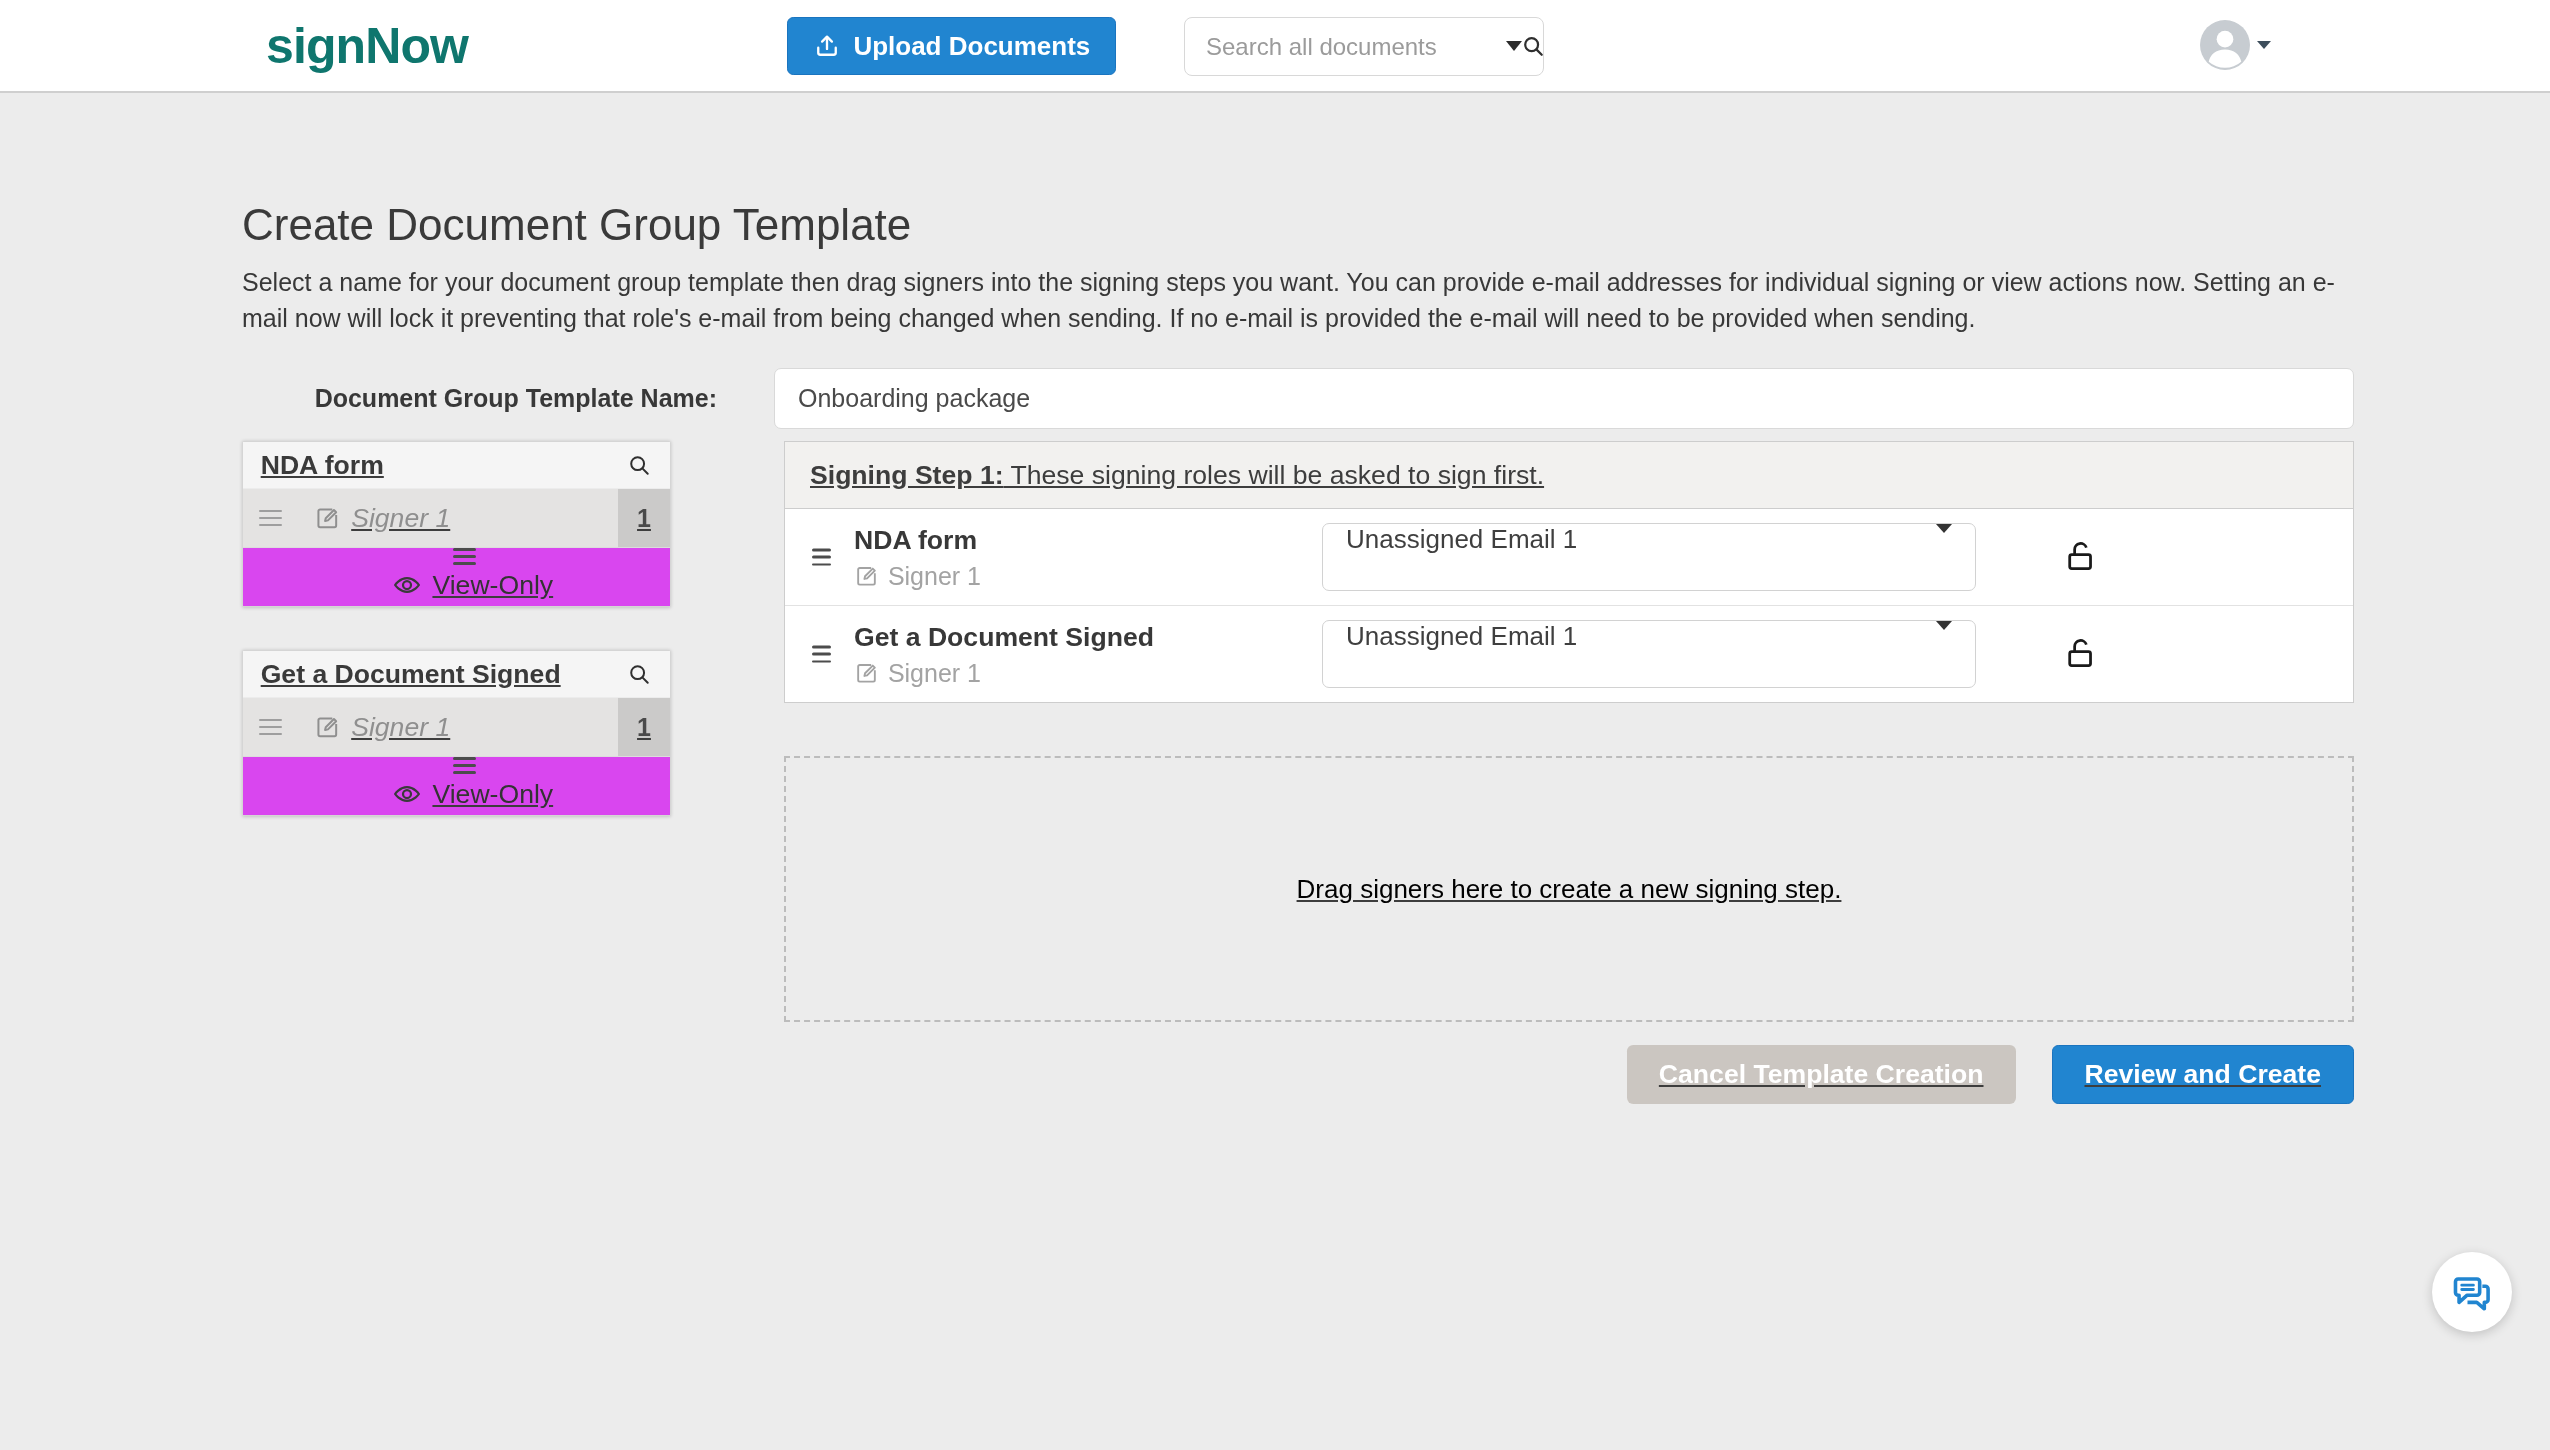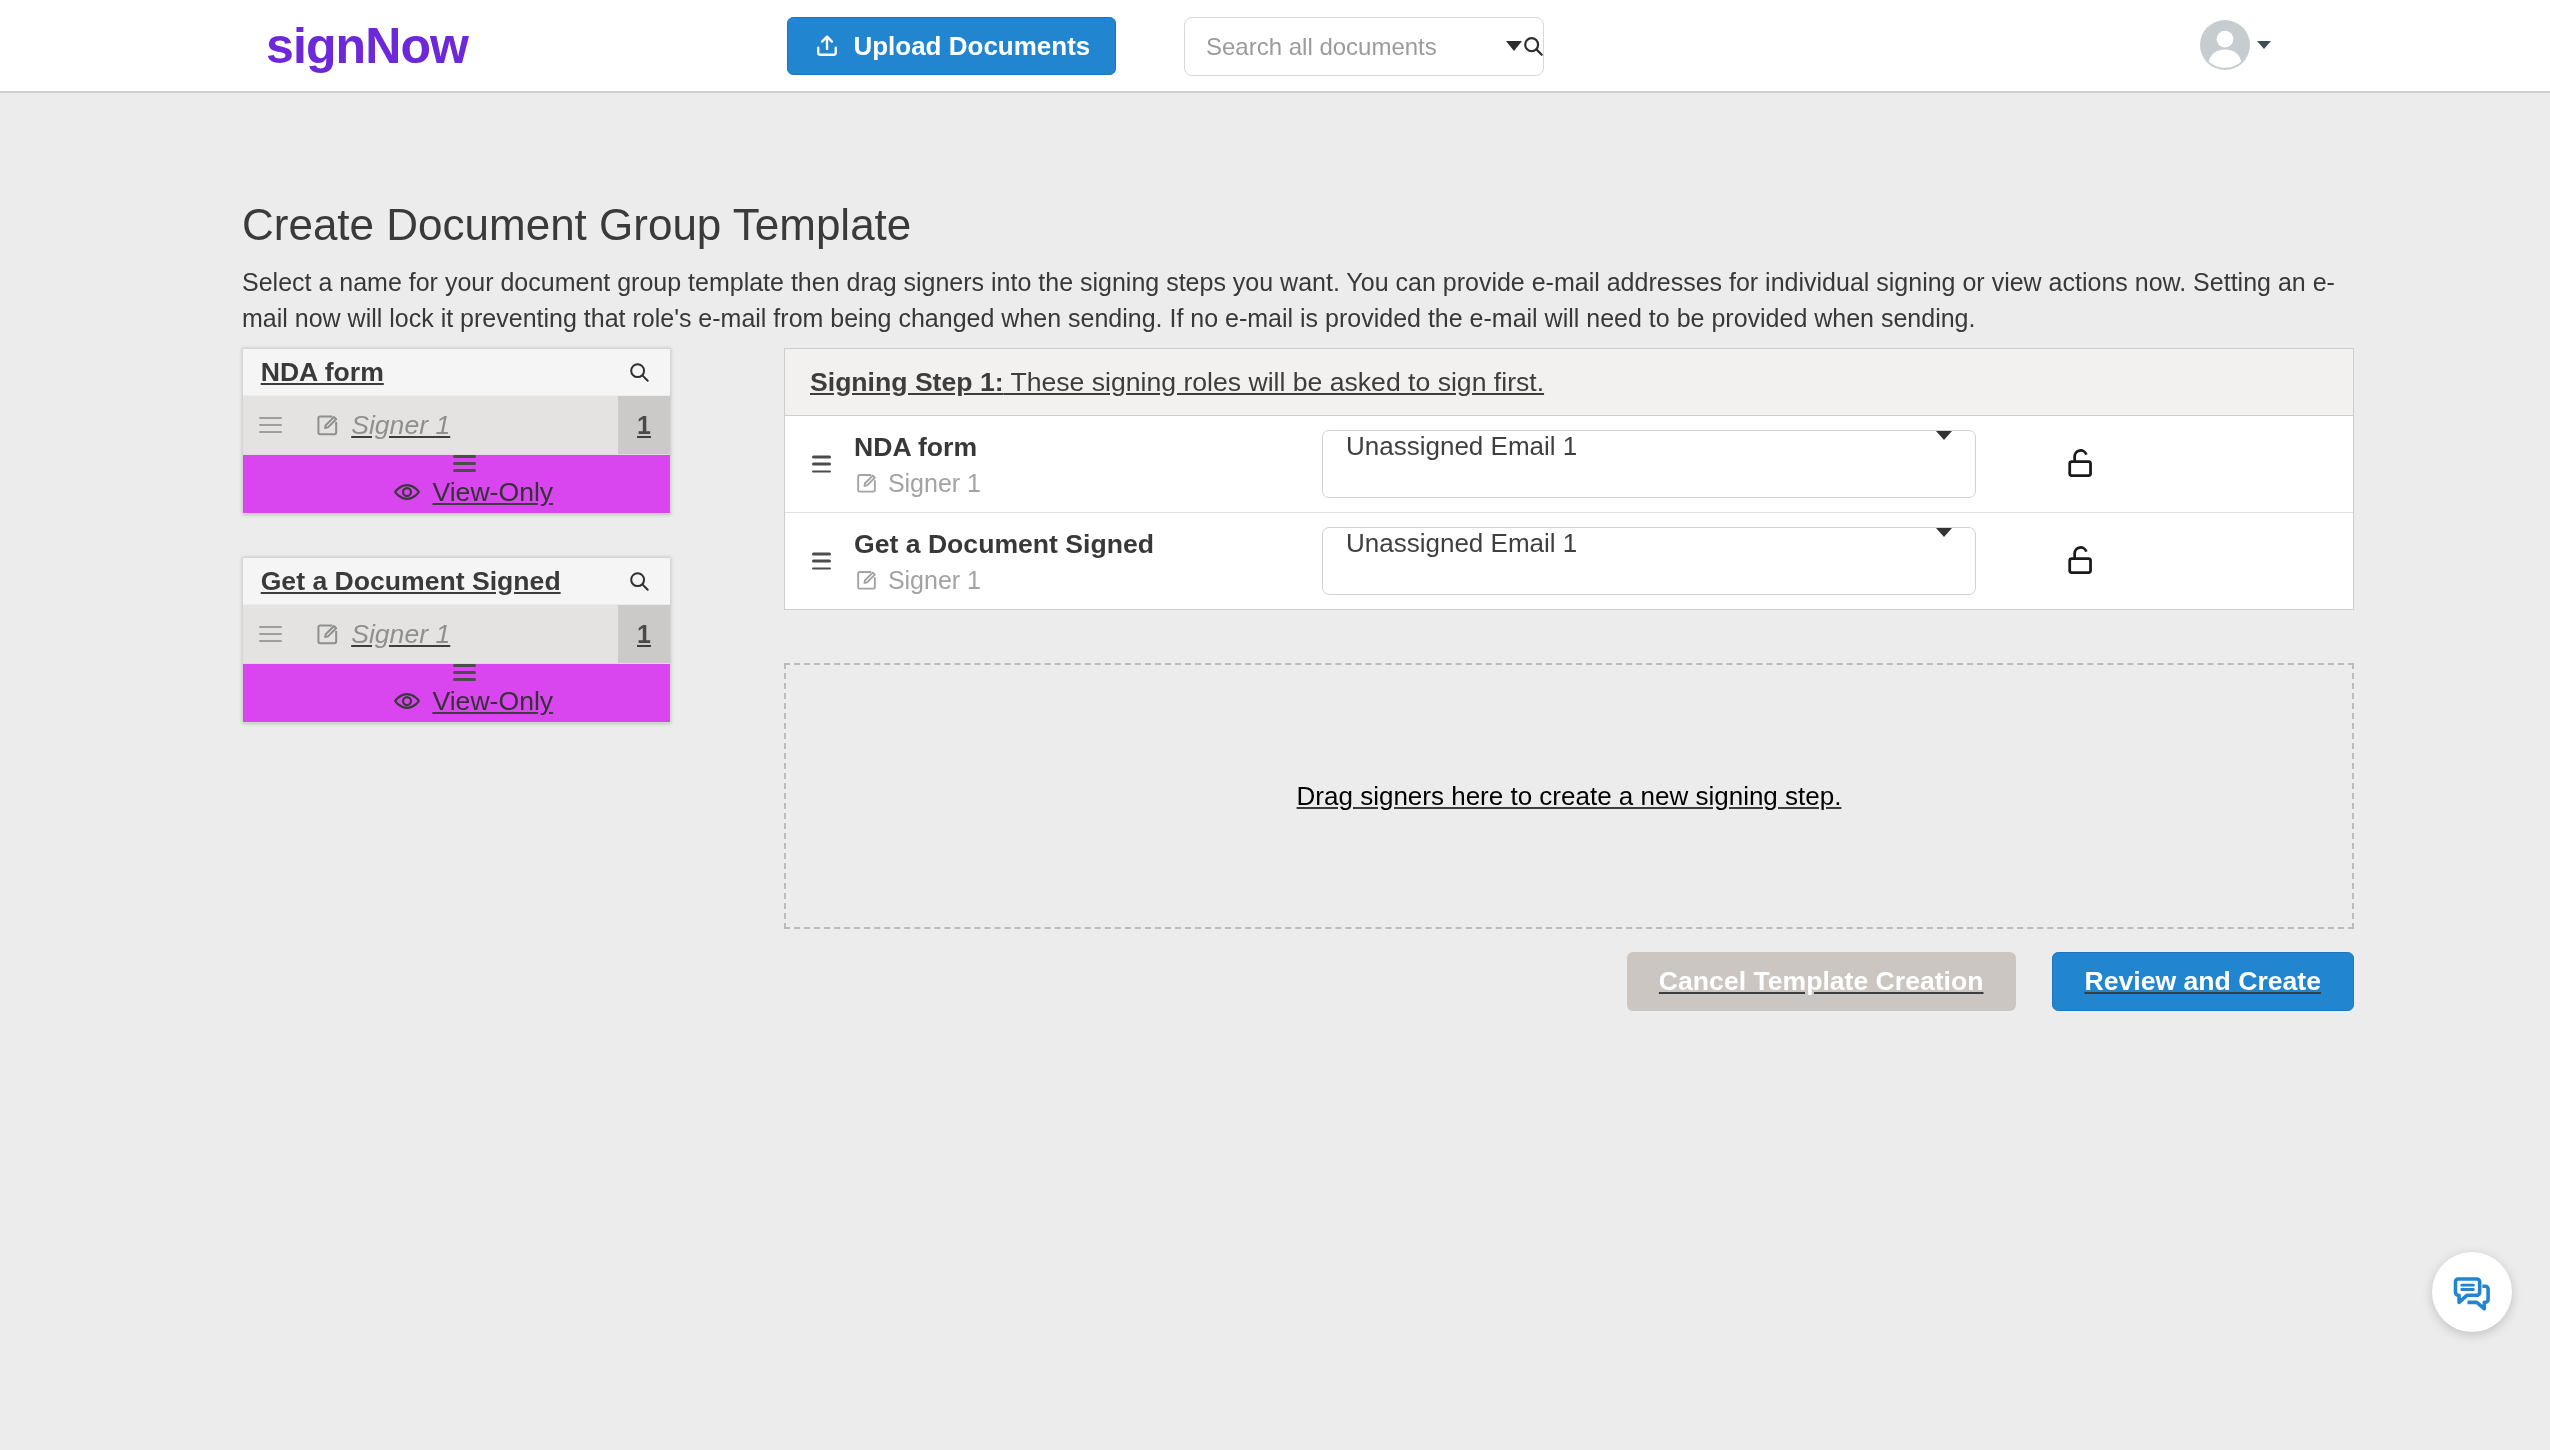--- a/index.html
+++ b/index.html
@@ -10,21 +10,21 @@
     color:#3d3d3d;
     position:relative;
   }
   
   .topbar{
     position:relative;height:91px;background:#ffffff;
     border-bottom:2.7px solid #cfcfcf;
   }
   .logo{
     position:absolute;left:266px;top:50%;transform:translateY(-50%);
-    font-size:50px;font-weight:700;color:#6d28d9;letter-spacing:-0.9px;cursor:pointer;
+    font-size:50px;font-weight:700;color:#0f766e;letter-spacing:-0.9px;cursor:pointer;
   }
   .upload-btn{
     position:absolute;left:787px;top:17px;height:58px;
     display:flex;align-items:center;gap:12.4px;padding:0 25px;
     background:#2185d0;border:0.9px solid #1a74bf;border-radius:6.2px;
     color:#fff;font-size:26px;font-weight:700;cursor:pointer;
     font-family:inherit;
   }
   .upload-btn svg{width:28px;height:28px;}
   .searchbox{
@@ -180,20 +180,24 @@
       </svg>
     </span>
     <span class="caret"></span>
   </div>
 </header>
 
 <main>
   <h1>Create Document Group Template</h1>
   <p class="desc">Select a name for your document group template then drag signers into the signing steps you want. You can provide e-mail addresses for individual signing or view actions now. Setting an e-mail now will lock it preventing that role's e-mail from being changed when sending. If no e-mail is provided the e-mail will need to be provided when sending.</p>
 
+  <div class="name-row">
+    <label class="name-label">Document Group Template Name:</label>
+    <input class="name-input" value="Onboarding package" style="">
+  </div>
 
   <div class="columns">
 
     <div class="left-col">
 
       <div class="doc-card">
         <div class="doc-card-header">
           <span class="doc-card-title">NDA form</span>
           <svg class="sicon" viewBox="0 0 24 24" fill="none" stroke="currentColor" stroke-width="1.8" stroke-linecap="round">
             <circle cx="10.5" cy="10.5" r="5.8"></circle>

